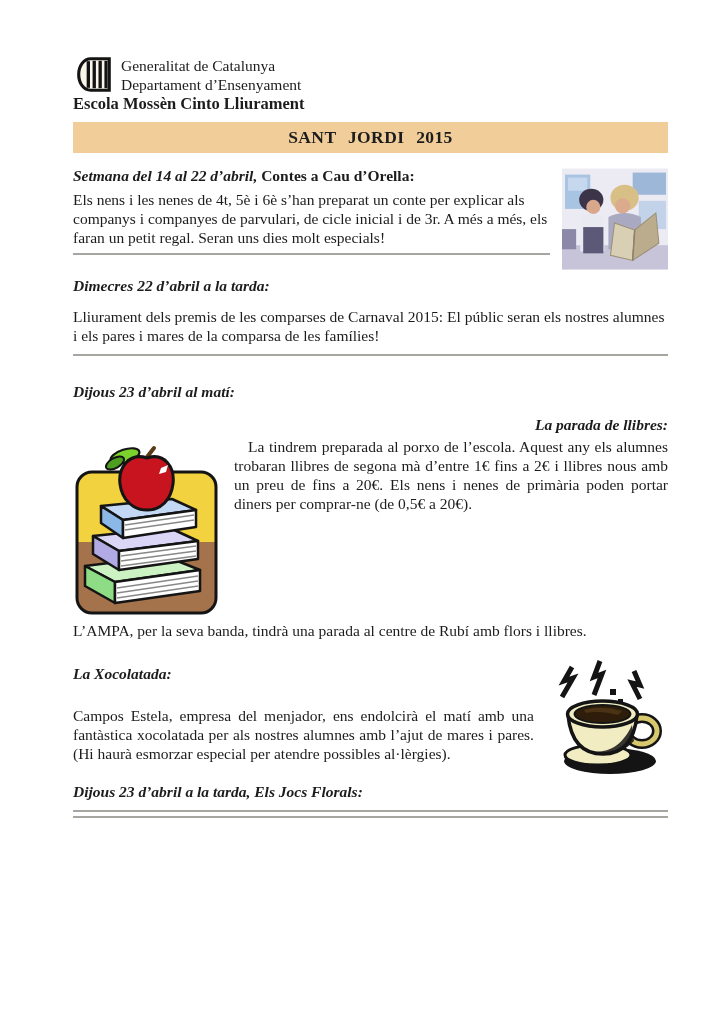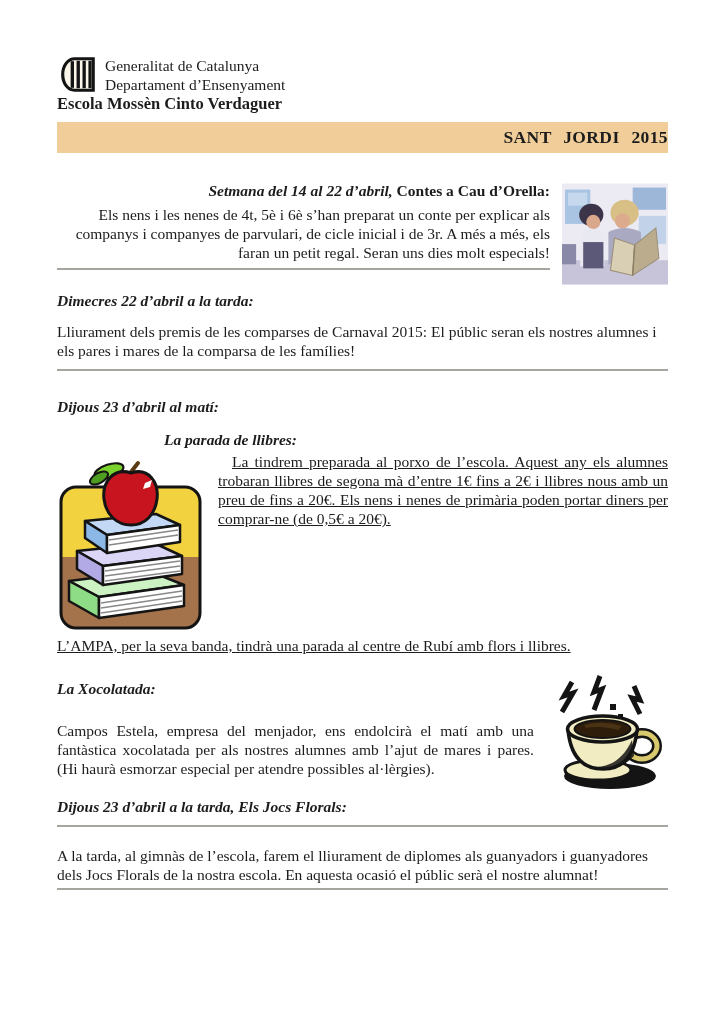--- a/index.html
+++ b/index.html
@@ -8,40 +8,40 @@
     position: relative;
     width: 723px;
     height: 1024px;
     background: #ffffff;
     font-family: "Liberation Serif", "DejaVu Serif", serif;
     color: #1c1c1c;
     overflow: hidden;
   }
   .content {
     position: absolute;
-    left: 57px;
+    left: 73px;
     right: 55px;
     top: 0;
   }
 
   
   .header { margin-top: 56px; }
   .header-top { display: flex; align-items: flex-start; }
   .logo-box { width: 37px; height: 37px; flex: 0 0 37px; margin-left: 2px; }
   .logo-box svg { width: 37px; height: 37px; display: block; }
   .org-lines { margin-left: 9px; font-size: 15.5px; line-height: 18.5px; padding-top: 1px; }
   .school-name { font-weight: bold; font-size: 16.5px; line-height: 19px; margin-top: 0px; }
 
   
   .banner {
     margin-top: 9px;
     height: 31px;
     display: flex;
     align-items: center;
-    justify-content: flex-end;
+    justify-content: center;
   }
   .banner-title {
     font-weight: bold;
     font-size: 17.5px;
     letter-spacing: 0.4px;
     word-spacing: 7px;
   }
 
   
   .heading { font-size: 15.5px; font-weight: bold; line-height: 21px; }
@@ -49,35 +49,35 @@
   p.body { margin: 0; font-size: 15.5px; line-height: 19px; }
   .justify { text-align: justify; }
   hr.divider {
     border: none;
     border-top: 2px solid #a6a6a1;
     margin: 0;
     height: 0;
   }
 
   
-  .sec-contes { margin-top: 27px; text-align: right; }
+  .sec-contes { margin-top: 12px; }
   .kids-fig { float: right; width: 106px; height: 104px; margin: 2px 0 4px 12px; }
   .kids-fig svg { width: 100%; height: 100%; display: block; }
   .sec-contes p.body { margin-top: 4px; }
   .sec-contes hr.divider { margin-top: 6px; }
 
   
   .sec-carnaval { margin-top: 20px; }
   .sec-carnaval p.body { margin-top: 11px; }
   .sec-carnaval hr.divider { margin-top: 9px; }
 
   
   .sec-parada { margin-top: 25px; }
-  .sub-heading { margin-top: 12px; margin-left: 107px; }
-  .parada-flow { margin-top: 2px; text-decoration: underline; }
+  .sub-heading { margin-top: 12px; margin-left: 107px; text-align: right; }
+  .parada-flow { margin-top: 2px; }
   .books-fig { float: left; width: 147px; height: 177px; margin: 5px 14px 2px 0; }
   .books-fig svg { width: 100%; height: 100%; display: block; }
   .parada-flow p.body { text-indent: 14px; }
   .ampa-line { clear: both; margin-top: 23px !important; text-indent: 0 !important; }
 
   
   .sec-xoco { margin-top: 23px; }
   .cup-fig { float: right; width: 120px; height: 122px; margin: -8px 0 0 14px; }
   .cup-fig svg { width: 100%; height: 100%; display: block; }
   .sec-xoco p.body { margin-top: 22px; }
@@ -103,21 +103,21 @@
             <rect x="19.0" y="5.2" width="3.6" height="29.6" fill="#141414"></rect>
             <rect x="25.4" y="5.2" width="3.6" height="29.6" fill="#141414"></rect>
             <rect x="31.8" y="5.2" width="3.4" height="29.6" fill="#141414"></rect>
           </svg>
         </div>
         <div class="org-lines">
           <div>Generalitat de Catalunya</div>
           <div>Departament d’Ensenyament</div>
         </div>
       </div>
-      <div class="school-name">Escola Mossèn Cinto Verdaguer</div>
+      <div class="school-name">Escola Mossèn Cinto Lliurament</div>
     </div>
 
     <div class="banner" style="background:#f1cd99;">
       <span class="banner-title">SANT JORDI 2015</span>
     </div>
 
     <div class="sec-contes">
       <div class="kids-fig">
         <svg viewBox="0 0 105 100" xmlns="http://www.w3.org/2000/svg" aria-hidden="true">
           <rect x="0" y="0" width="105" height="100" fill="#ecebf4"></rect>
@@ -223,18 +223,17 @@
           <path d="M36 55 Q54 50 74 56 L70 60 Q52 55 38 58 Z" fill="#4a3214"></path>
         </svg>
       </div>
       <div class="heading it">La Xocolatada:</div>
       <p class="body justify">Campos Estela, empresa del menjador, ens endolcirà el matí amb una fantàstica xocolatada per als nostres alumnes amb l’ajut de mares i pares. (Hi haurà esmorzar especial per atendre possibles al·lèrgies).</p>
     </div>
 
     <div class="sec-jocs">
       <div class="heading it">Dijous 23 d’abril a la tarda, Els Jocs Florals:</div>
       <hr class="divider">
-      <p class="body">A la tarda, al gimnàs de l’escola, farem el lliurament de diplomes als guanyadors i guanyadores dels Jocs Florals de la nostra escola. En aquesta ocasió el públic serà el nostre alumnat!</p>
       <hr class="divider final-rule">
     </div>
 
   </div>
 </div>
 
 </body></html>

